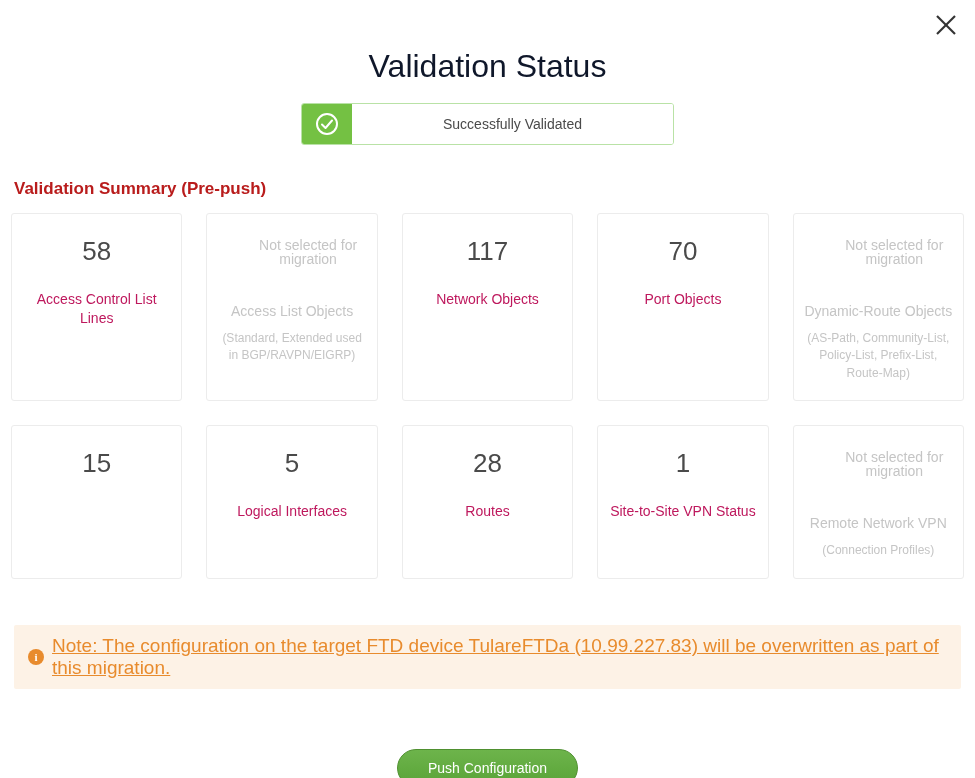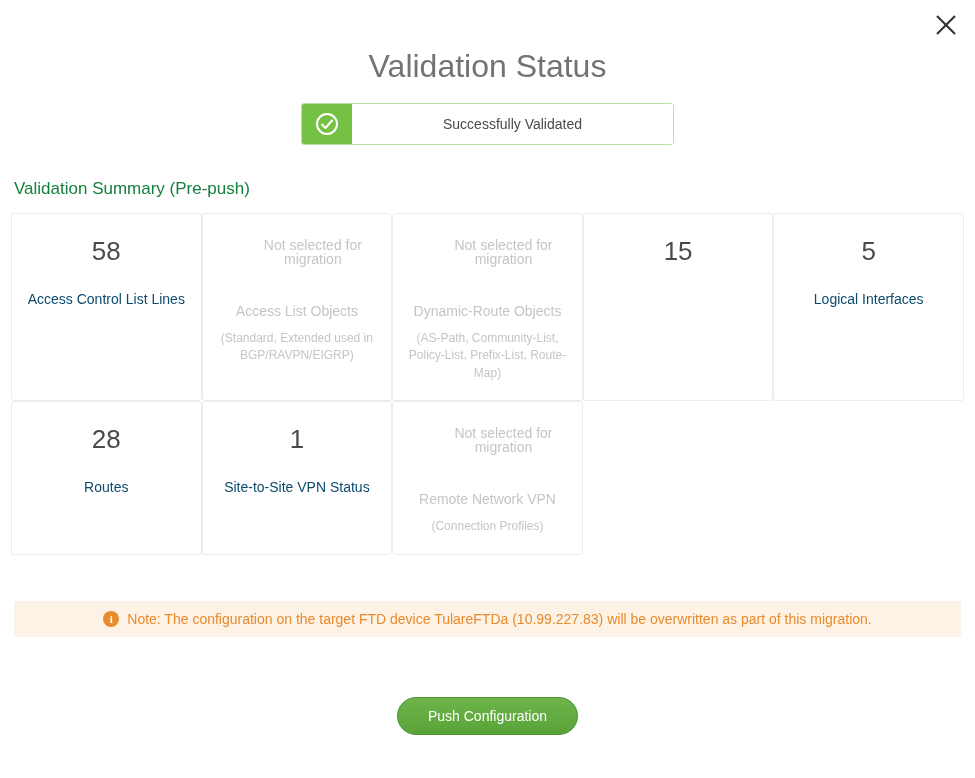--- a/index.html
+++ b/index.html
@@ -16,21 +16,21 @@
     top: 8px;
     right: 12px;
     cursor: pointer;
     padding: 4px;
   }
   .close-btn svg { display:block; }
   .page-title {
     text-align: center;
     font-size: 32px;
     font-weight: 400;
-    color: #737373;
+    color: #0f172a;
     margin-top: 48px;
   }
   .status-bar {
     width: 373px;
     margin: 18px auto 16px auto;
     display: flex;
     border: 1px solid #b9e2a6;
     border-radius: 3px;
     overflow: hidden;
     height: 42px;
@@ -47,28 +47,28 @@
     flex: 1;
     display: flex;
     align-items: center;
     justify-content: center;
     font-size: 14px;
     color: #4a4a4a;
     background: #fff;
   }
   .summary-heading {
     font-size: 17px;
-    color: #15803d;
+    color: #b91c1c;
     margin: 34px 0 0 14px;
-    font-weight: 400;
+    font-weight: 700;
   }
   .cards-grid {
     display: grid;
     grid-template-columns: repeat(5, 1fr);
-    gap: 0;
+    gap: 24px;
     padding: 14px 11px 0 11px;
   }
   .card {
     border: 1px solid #ececec;
     border-radius: 3px;
     min-height: 184px;
     padding: 24px 8px 18px 8px;
     text-align: center;
     display: flex;
     flex-direction: column;
@@ -77,21 +77,21 @@
   .card.row2 { min-height: 154px; }
   .card-value {
     font-size: 26px;
     color: #4a4a4a;
     font-weight: 400;
     margin-bottom: 26px;
     line-height: 1;
   }
   .card-label {
     font-size: 14px;
-    color: #0c4a6e;
+    color: #be185d;
     line-height: 1.35;
   }
   .card.disabled .card-value,
   .card.disabled .card-label,
   .card.disabled .card-sublabel {
     color: #c5c5c5;
   }
   .card.disabled .card-value { font-size: 14px; margin-bottom: 36px; padding-left: 32px; }
   .card-sublabel {
     font-size: 12px;
@@ -119,21 +119,22 @@
     align-items: center;
     justify-content: center;
     font-size: 11px;
     font-weight: 700;
     margin-right: 8px;
     flex-shrink: 0;
     font-family: Georgia, serif;
   }
   .note-text {
     color: #e88b2d;
-    font-size: 14px;
+    font-size: 19px;
+    text-decoration: underline;
   }
   .push-btn-wrap {
     text-align: center;
     margin-top: 60px;
   }
   .push-btn {
     background: #5aa13a;
     background: linear-gradient(#6db44b,#59a337);
     border: 1px solid #4f9030;
     color: #fff;
@@ -170,20 +171,28 @@
 <div class="cards-grid" id="cards-grid">
     <div class="card">
       <div class="card-value">58</div>
       <div class="card-label">Access Control List Lines</div>
     </div>
     <div class="card disabled">
       <div class="card-value">Not selected for migration</div>
       <div class="card-label">Access List Objects</div>
       <div class="card-sublabel">(Standard, Extended used in BGP/RAVPN/EIGRP)</div>
     </div>
+    <div class="card">
+      <div class="card-value">117</div>
+      <div class="card-label">Network Objects</div>
+    </div>
+    <div class="card">
+      <div class="card-value">70</div>
+      <div class="card-label">Port Objects</div>
+    </div>
     <div class="card disabled">
       <div class="card-value">Not selected for migration</div>
       <div class="card-label">Dynamic-Route Objects</div>
       <div class="card-sublabel">(AS-Path, Community-List, Policy-List, Prefix-List, Route-Map)</div>
     </div>
     <div class="card row2">
       <div class="card-value">15</div>
     </div>
     <div class="card row2">
       <div class="card-value">5</div>

